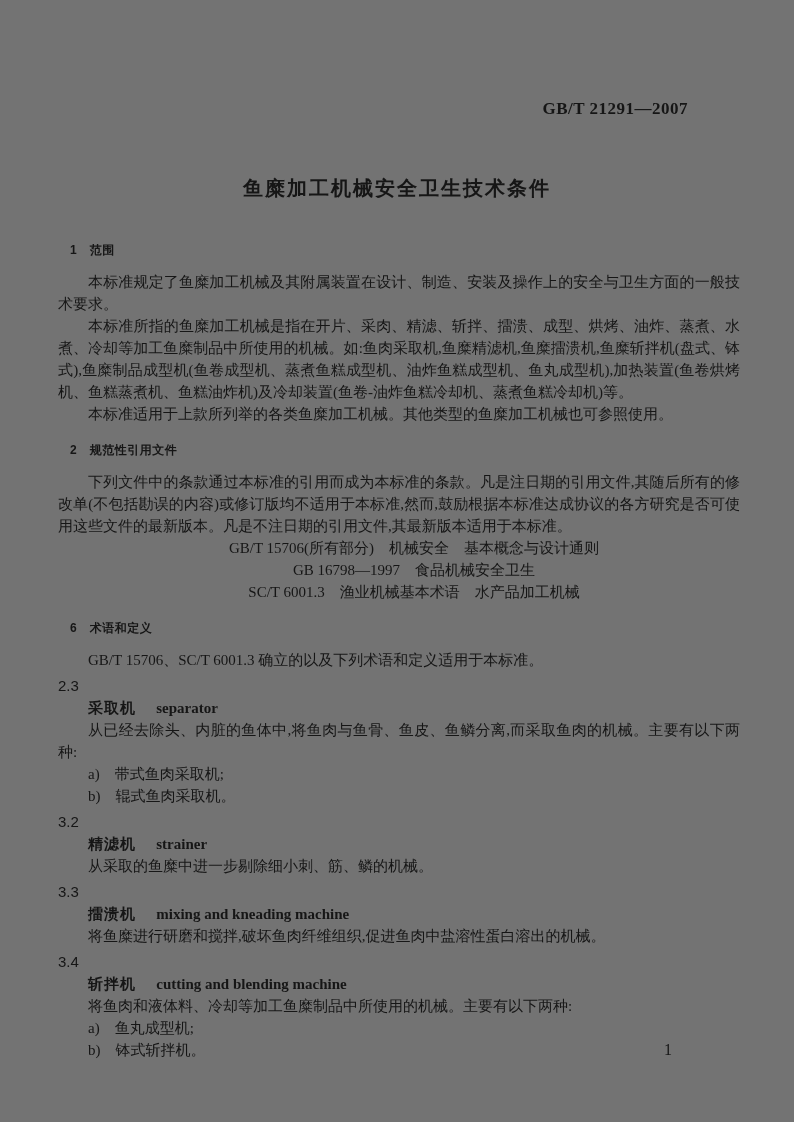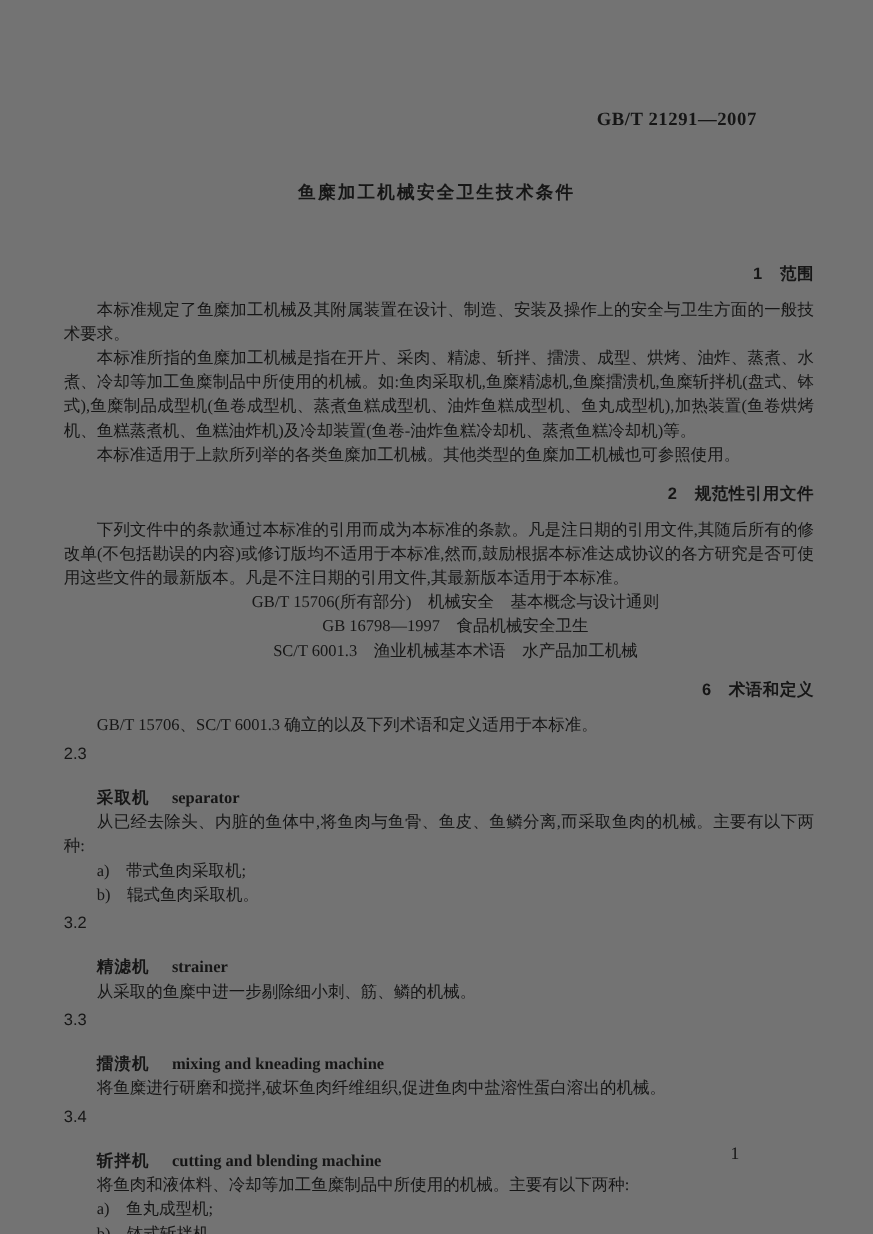--- a/index.html
+++ b/index.html
@@ -10,43 +10,43 @@
     color:#161616;
   }
   .page { position:absolute; inset:0; background:#737373; overflow:hidden; }
 
   .doc-number {
     position:absolute; top:99px; right:106px;
     font-family:"Liberation Serif",serif;
     font-weight:bold; font-size:17px; letter-spacing:.5px;
   }
   .doc-title {
-    position:absolute; top:165px; left:0; width:100%;
+    position:absolute; top:175px; left:0; width:100%;
     text-align:center;
     font-family:"Liberation Sans","DejaVu Sans",sans-serif;
-    font-weight:bold; font-size:16px; letter-spacing:2px;
+    font-weight:bold; font-size:20px; letter-spacing:2px;
   }
   .content {
     position:absolute; top:239px; left:58px; width:682px;
     font-size:15px; line-height:22px; text-align:justify;
   }
   .sec-h {
     font-family:"Liberation Sans","DejaVu Sans",sans-serif;
-    font-size:15px; font-weight:bold; line-height:22px;
-    margin:14px 0 10px; letter-spacing:.5px; text-align:right;
+    font-size:12px; font-weight:bold; line-height:22px;
+    margin:14px 12px 10px; letter-spacing:.5px; text-align:left;
   }
   .sec-h.first { margin-top:0; }
   .para { text-indent:2em; }
   .ref-line { padding-left:2em; text-align:center; }
   .sub-num {
     margin-top:4px;
     font-family:"Liberation Sans","DejaVu Sans",sans-serif;
     font-size:15px; text-align:left;
   }
-  .term-line { padding-left:2em; font-weight:bold; text-align:left;margin-top:18px; }
+  .term-line { padding-left:2em; font-weight:bold; text-align:left; }
   .term-zh { font-family:"Liberation Sans","DejaVu Sans",sans-serif; letter-spacing:1px; }
   .term-en { font-family:"Liberation Serif",serif; margin-left:1.1em; }
   .list-item { padding-left:2em; text-align:left; }
   .page-number { position:absolute; top:1041px; left:664px; font-size:16px; }
 </style>
 </head>
 <body>
 
 <div class="page">
 

